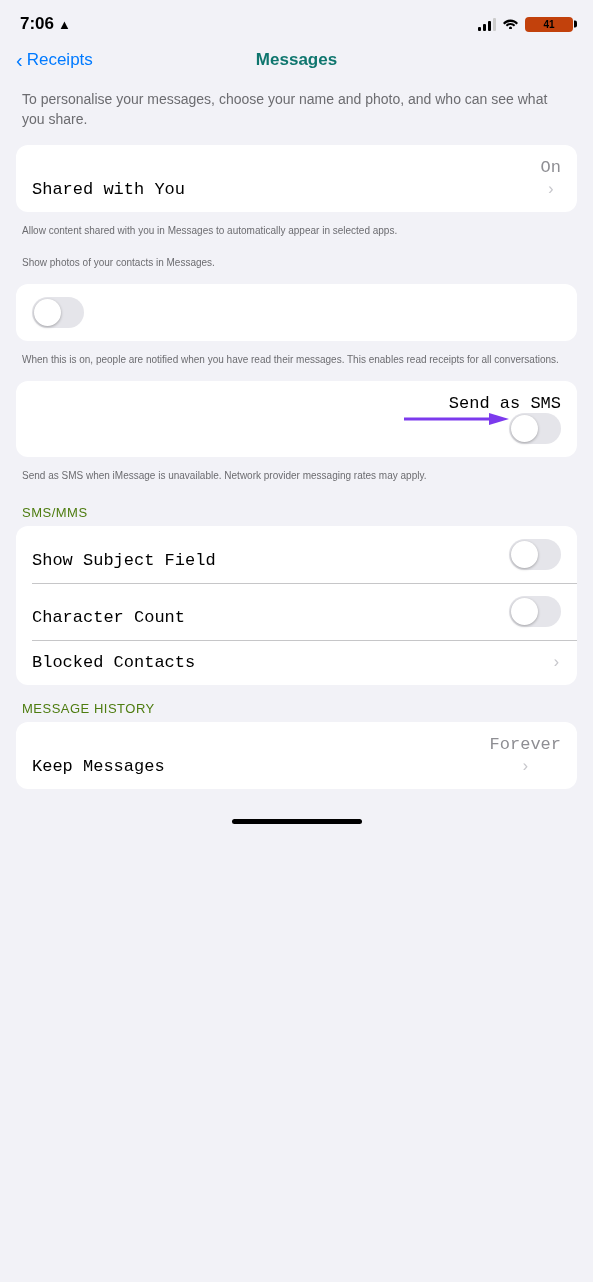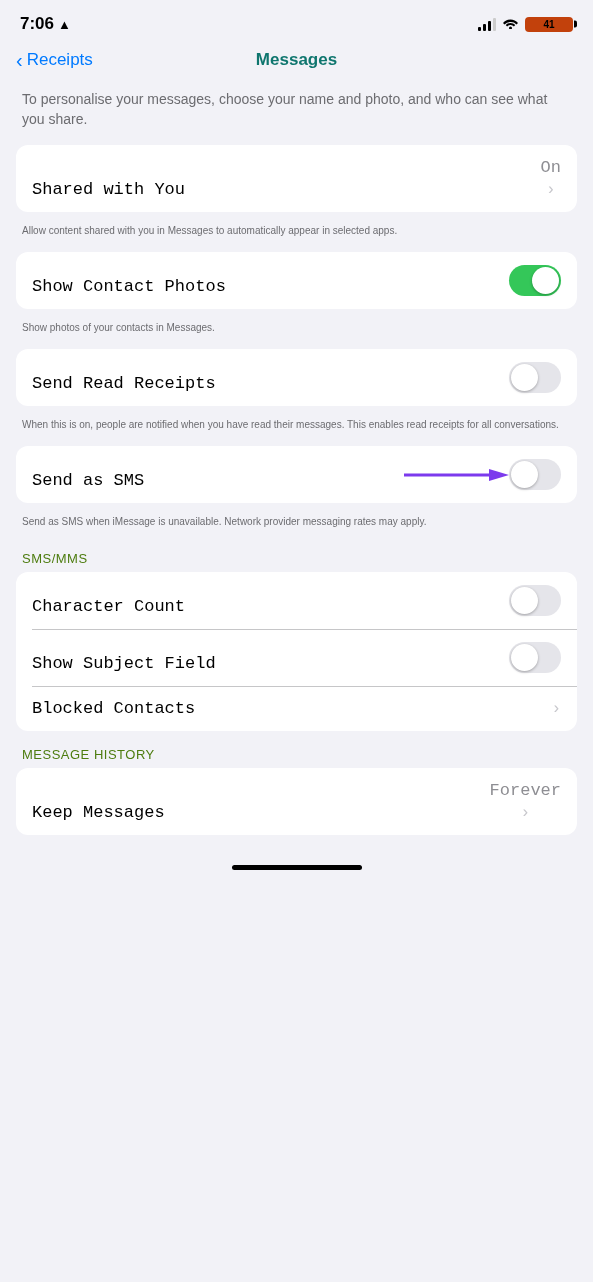--- a/index.html
+++ b/index.html
@@ -269,67 +269,58 @@
     <div class="settings-row">
       <span class="row-label">Shared with You</span>
       <div class="row-right">
         <span>On</span>
         <span class="chevron-right">›</span>
       </div>
     </div>
   </div>
   <p class="sub-description">Allow content shared with you in Messages to automatically appear in selected apps.</p>
 
+  <p class="sub-description">Show photos of your contacts in Messages.</p>
+
   <div class="settings-card">
     <div class="settings-row">
-      <span class="row-label">Show Contact Photos</span>
-      <div class="toggle on">
-        <div class="toggle-thumb"></div>
-      </div>
-    </div>
-  </div>
-  <p class="sub-description">Show photos of your contacts in Messages.</p>
-
-  <div class="settings-card">
-    <div class="settings-row">
-      <span class="row-label">Send Read Receipts</span>
       <div class="toggle off">
         <div class="toggle-thumb"></div>
       </div>
     </div>
   </div>
   <p class="sub-description">When this is on, people are notified when you have read their messages. This enables read receipts for all conversations.</p>
 
   <div class="settings-card">
-    <div class="settings-row" style="position:relative;">
+    <div class="settings-row" style="position:relative;flex-direction:column;">
       <span class="row-label">Send as SMS</span>
 
       <div style="position:absolute; right:68px; top:50%; transform:translateY(-50%); display:flex; align-items:center;">
         <svg width="110" height="20" viewBox="0 0 110 20">
           <line x1="5" y1="10" x2="90" y2="10" stroke="#7c3aed" stroke-width="3"></line>
           <polygon points="90,4 110,10 90,16" fill="#7c3aed"></polygon>
         </svg>
       </div>
       <div class="toggle off">
         <div class="toggle-thumb"></div>
       </div>
     </div>
   </div>
   <p class="sub-description">Send as SMS when iMessage is unavailable. Network provider messaging rates may apply.</p>
 
   <p class="section-header">SMS/MMS</p>
   <div class="settings-card">
     <div class="settings-row">
-      <span class="row-label">Character Count</span>
+      <span class="row-label">Show Subject Field</span>
       <div class="toggle off">
         <div class="toggle-thumb"></div>
       </div>
     </div>
     <div class="settings-row">
-      <span class="row-label">Show Subject Field</span>
+      <span class="row-label">Character Count</span>
       <div class="toggle off">
         <div class="toggle-thumb"></div>
       </div>
     </div>
     <div class="settings-row">
       <span class="row-label">Blocked Contacts</span>
       <span class="chevron-right">›</span>
     </div>
   </div>
 

